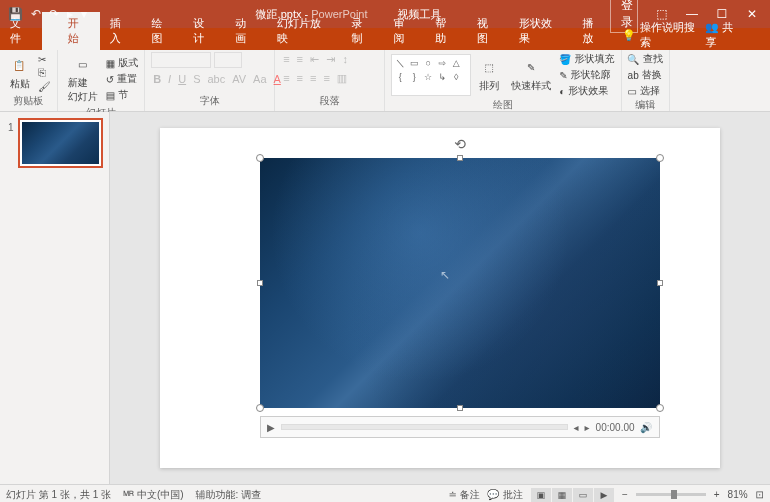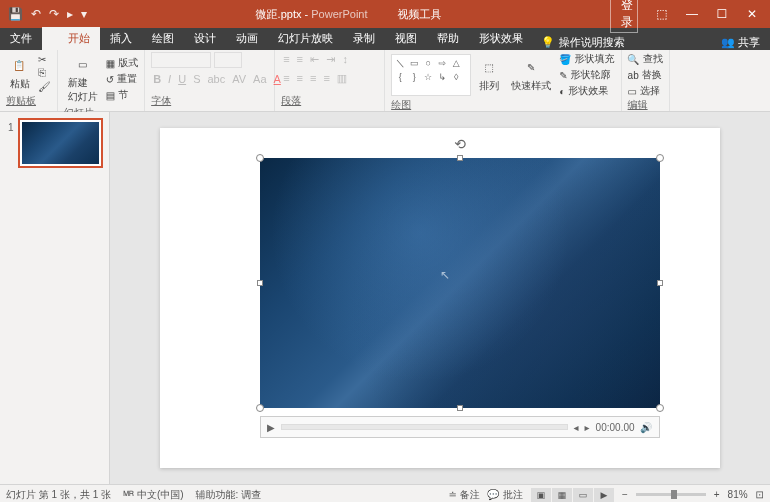--- a/index.html
+++ b/index.html
@@ -11,32 +11,32 @@
 .titlebar .qat span { font-size: 12px; opacity: 0.9; }
 .titlebar .title-center { flex: 1; text-align: center; font-size: 11px; display: flex; justify-content: center; gap: 30px; }
 .titlebar .title-center .fname { color: #fff; }
 .titlebar .title-center .app { color: #e8c8c0; }
 .titlebar .tool-label { color: #fff; font-size: 11px; }
 .titlebar .win-ctrl { display: flex; gap: 2px; padding-right: 4px; align-items: center; }
 .titlebar .win-ctrl span { width: 28px; text-align: center; font-size: 12px; }
 .titlebar .signin { border: 1px solid rgba(255,255,255,0.5); padding: 1px 10px; font-size: 10px; margin-right: 8px; }
 
 
-.ribbon-tabs { height: 22px; background: #404040; display: flex; align-items: flex-end; color: #fff; font-size: 11px; justify-content: center; }
+.ribbon-tabs { height: 22px; background: #c2410c; display: flex; align-items: flex-end; color: #fff; font-size: 11px; justify-content: center; }
 .ribbon-tabs .tab { padding: 4px 10px; cursor: pointer; }
 .ribbon-tabs .tab.active { background: #f3f2f1; color: #b7472a; padding-left: 26px; }
 .ribbon-tabs .tab.contextual { color: #fff; }
 .ribbon-tabs .tell { margin-left: 8px; display: flex; align-items: center; gap: 4px; }
-.ribbon-tabs .share { margin-left: auto; padding-right: 10px; }
+.ribbon-tabs .share { margin-left: auto; padding-right: 26px; }
 
 
 .ribbon { height: 62px; background: #f3f2f1; border-bottom: 1px solid #d4d4d4; display: flex; }
 .group { border-right: 1px solid #e1e1e1; padding: 2px 6px; display: flex; flex-direction: column; }
 .group-content { flex: 1; display: flex; align-items: center; gap: 4px; }
-.group-label { font-size: 10px; color: #666; padding-bottom: 1px; text-decoration: underline; }
+.group-label { text-align: center; font-size: 10px; color: #666; padding-bottom: 1px; }
 .big-btn { display: flex; flex-direction: column; align-items: center; gap: 2px; font-size: 10px; padding: 2px 4px; }
 .big-btn .icon { width: 20px; height: 20px; display: flex; align-items: center; justify-content: center; }
 .small-row { display: flex; flex-direction: column; gap: 2px; font-size: 10px; }
 .small-row div { display: flex; align-items: center; gap: 3px; }
 .font-btns { display: flex; gap: 3px; color: #888; font-size: 11px; }
 .font-btns span { padding: 1px 2px; }
 .shapes-gallery { width: 80px; height: 42px; border: 1px solid #ddd; background: #fff; display: flex; flex-wrap: wrap; gap: 2px; padding: 2px; font-size: 9px; color: #666; align-content: flex-start; }
 .shapes-gallery span { width: 12px; height: 12px; display: flex; align-items: center; justify-content: center; }
 
 
@@ -101,23 +101,25 @@
 
 <div class="ribbon-tabs">
   <div class="tab">文件</div>
   <div class="tab active">开始</div>
   <div class="tab">插入</div>
   <div class="tab">绘图</div>
   <div class="tab">设计</div>
   <div class="tab">动画</div>
   <div class="tab">幻灯片放映</div>
   <div class="tab">录制</div>
+  <div class="tab">审阅</div>
+  <div class="tab">帮助</div>
   <div class="tab">视图</div>
-  <div class="tab">帮助</div>
   <div class="tab contextual">形状效果</div>
+  <div class="tab contextual">播放</div>
   <div class="tell">
     <span>💡</span>
     <span>操作说明搜索</span>
   </div>
   <div class="share">
     <span>👥</span>
     <span>共享</span>
   </div>
 </div>
 

